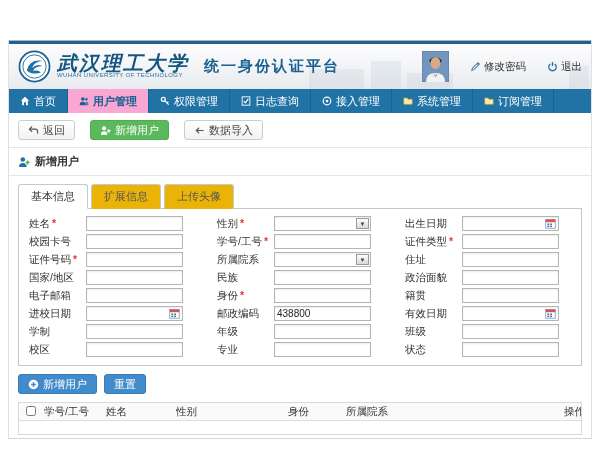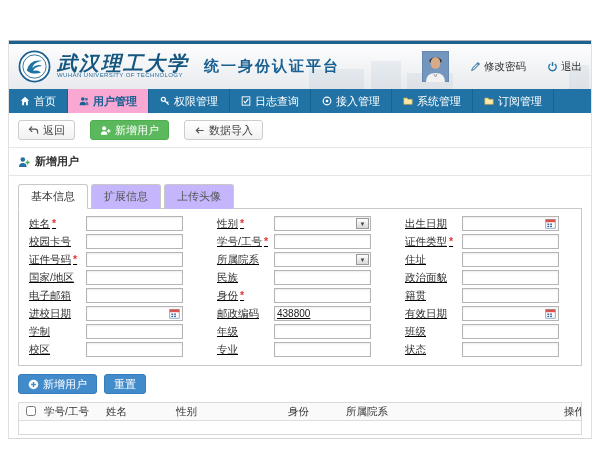--- a/index.html
+++ b/index.html
@@ -42,27 +42,27 @@
     font-family:inherit; }
   .btn.green { background:#5cb85c; border-color:#4cae4c; color:#fff; }
   .btn.blue { background:#428bca; border-color:#357ebd; color:#fff; }
   
   .section-head { padding:6px 9px; font-size:11px; font-weight:bold; color:#333;
     border-bottom:1px solid #e6e6e6; display:flex; align-items:center; gap:5px; }
   
   .tabwrap { padding:7px 9px 0; }
   .tabs { display:flex; border-bottom:1px solid #c8c8c8; }
   .tab { font-size:11px; padding:4px 12px; margin-right:3px; border:1px solid #c8c8c8;
-    border-bottom:none; border-radius:3px 3px 0 0; background:#c4b5fd; color:#555;
+    border-bottom:none; border-radius:3px 3px 0 0; background:#eab308; color:#555;
     cursor:pointer; position:relative; top:1px; }
   .tab.active { background:#fff; color:#333; border-bottom:1px solid #fff; }
   
   .form-box { margin:0 9px; border:1px solid #c8c8c8; border-top:none; padding:7px 10px 8px; }
   .form-grid { display:grid; grid-template-columns:1fr 1fr 1fr; column-gap:22px; row-gap:3px; }
-  .field { display:flex; align-items:center; height:15px;text-decoration:underline; }
+  .field { display:flex; align-items:center; height:15px; }
   .flabel { width:57px; flex:0 0 57px; font-size:10.5px; color:#333; white-space:nowrap; }
   .req { color:#e53333; margin-left:2px; font-weight:bold; }
   .finput { flex:0 0 97px; width:97px; height:15px; border:1px solid #b5b5b5;
     background:#fff; box-shadow:inset 0 1px 2px rgba(0,0,0,.08); display:flex;
     align-items:center; padding:0 2px; position:relative; cursor:text; }
   .fval { font-size:10px; color:#222; }
   .selbtn { position:absolute; right:1px; top:1px; width:13px; height:11px;
     background:linear-gradient(#fefefe,#d8d8d8); border:1px solid #9a9a9a;
     font-size:6px; color:#444; display:flex; align-items:center; justify-content:center;
     cursor:pointer; }

